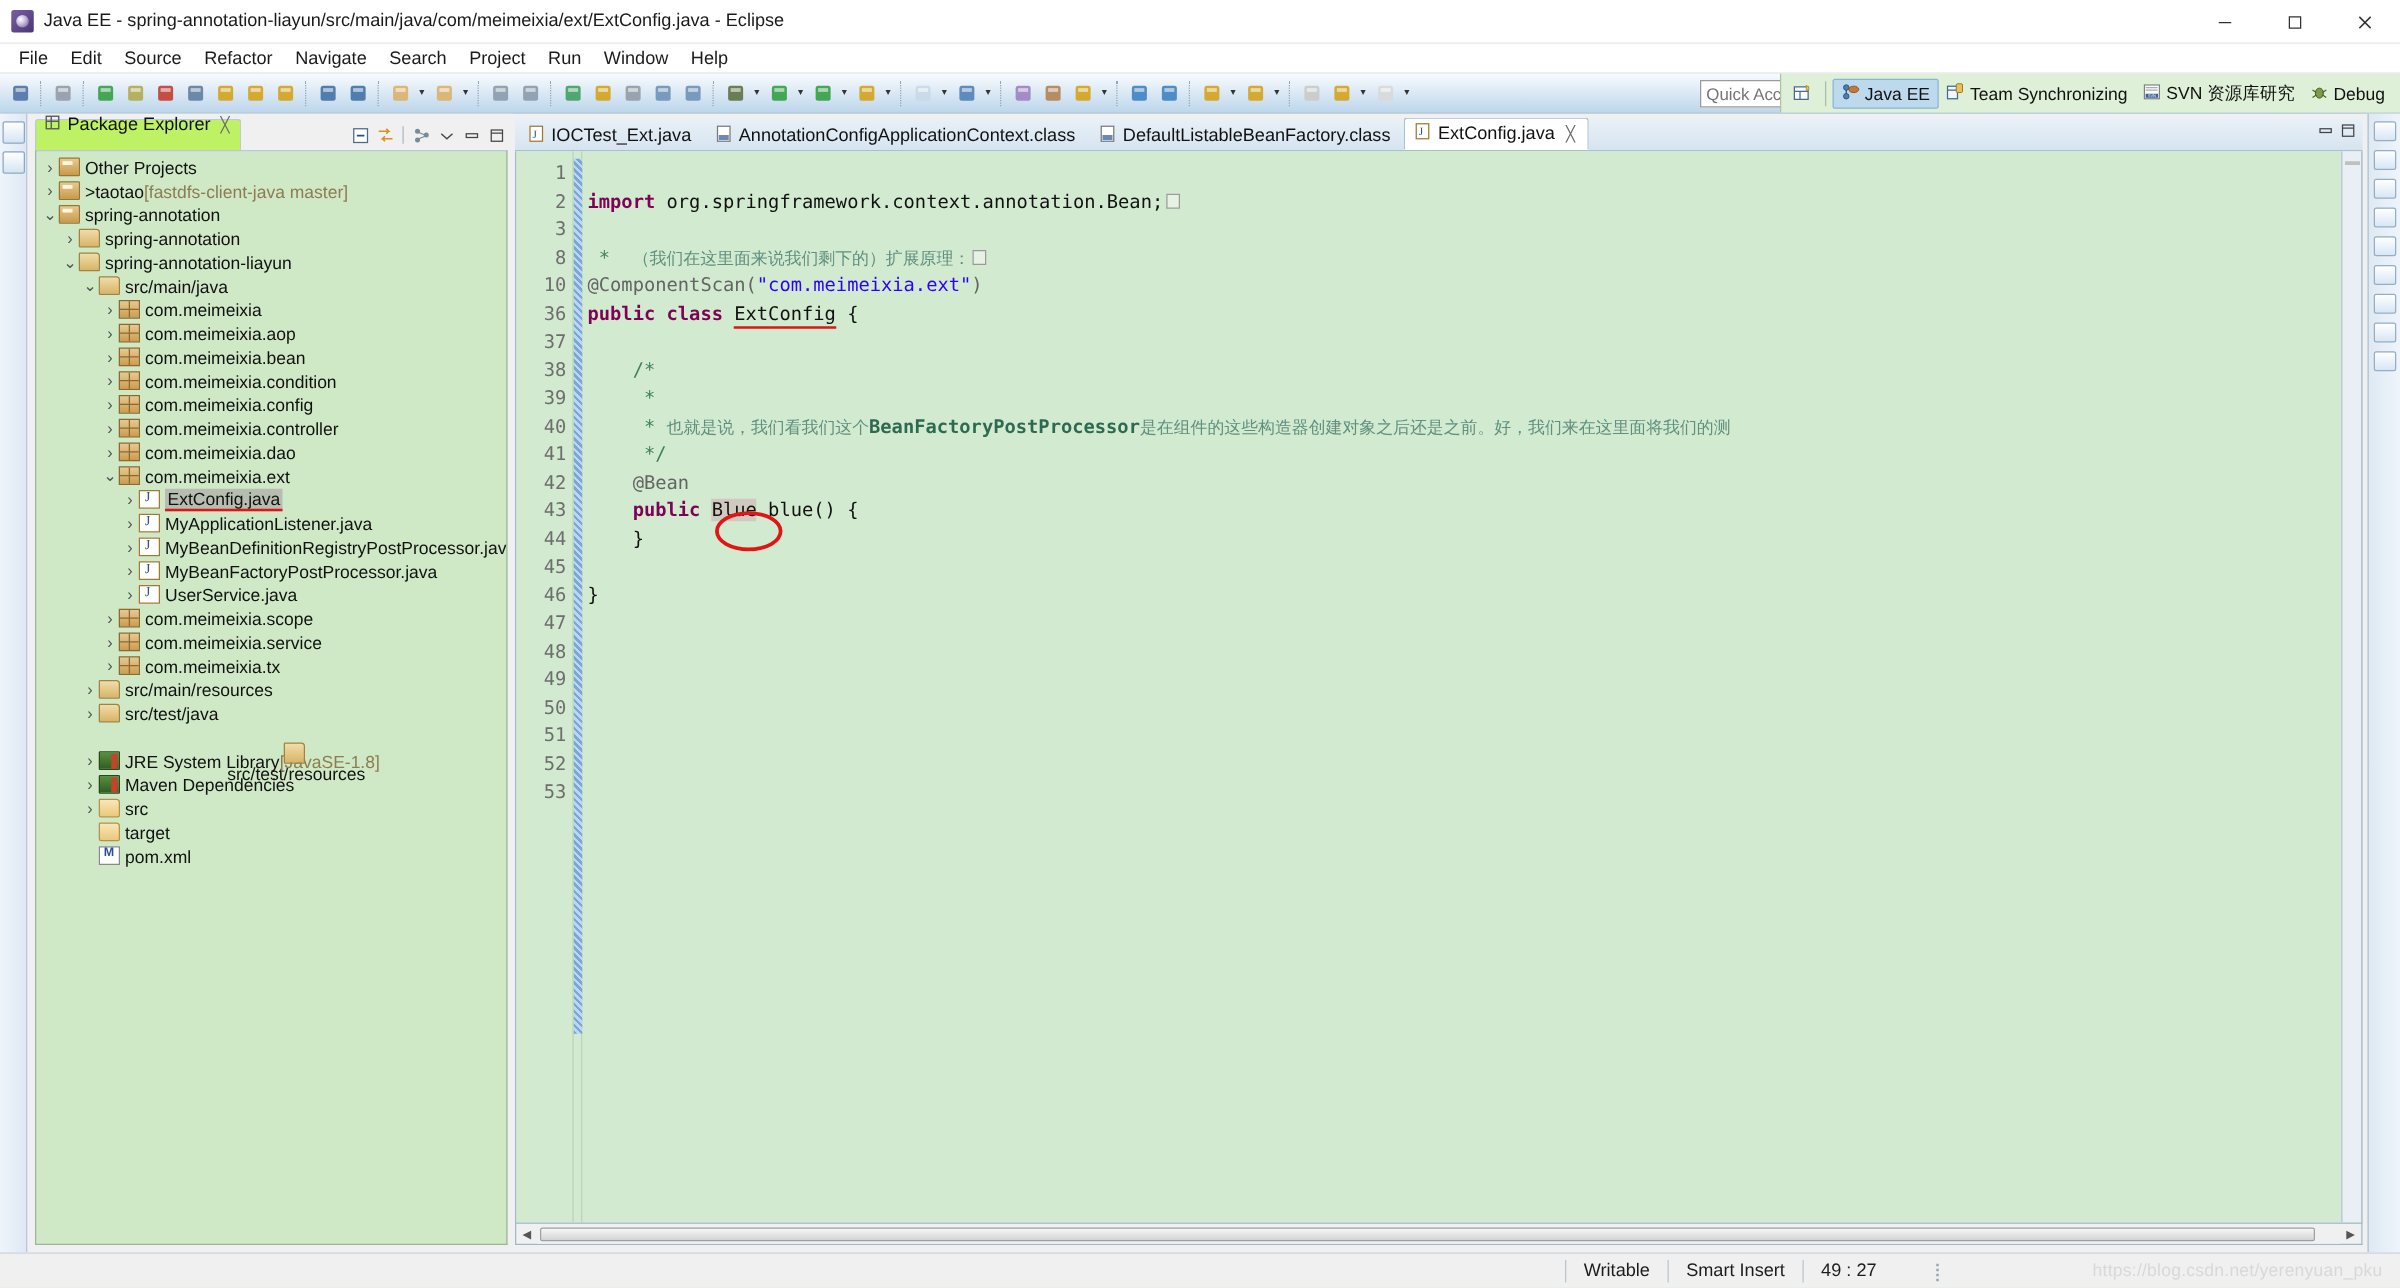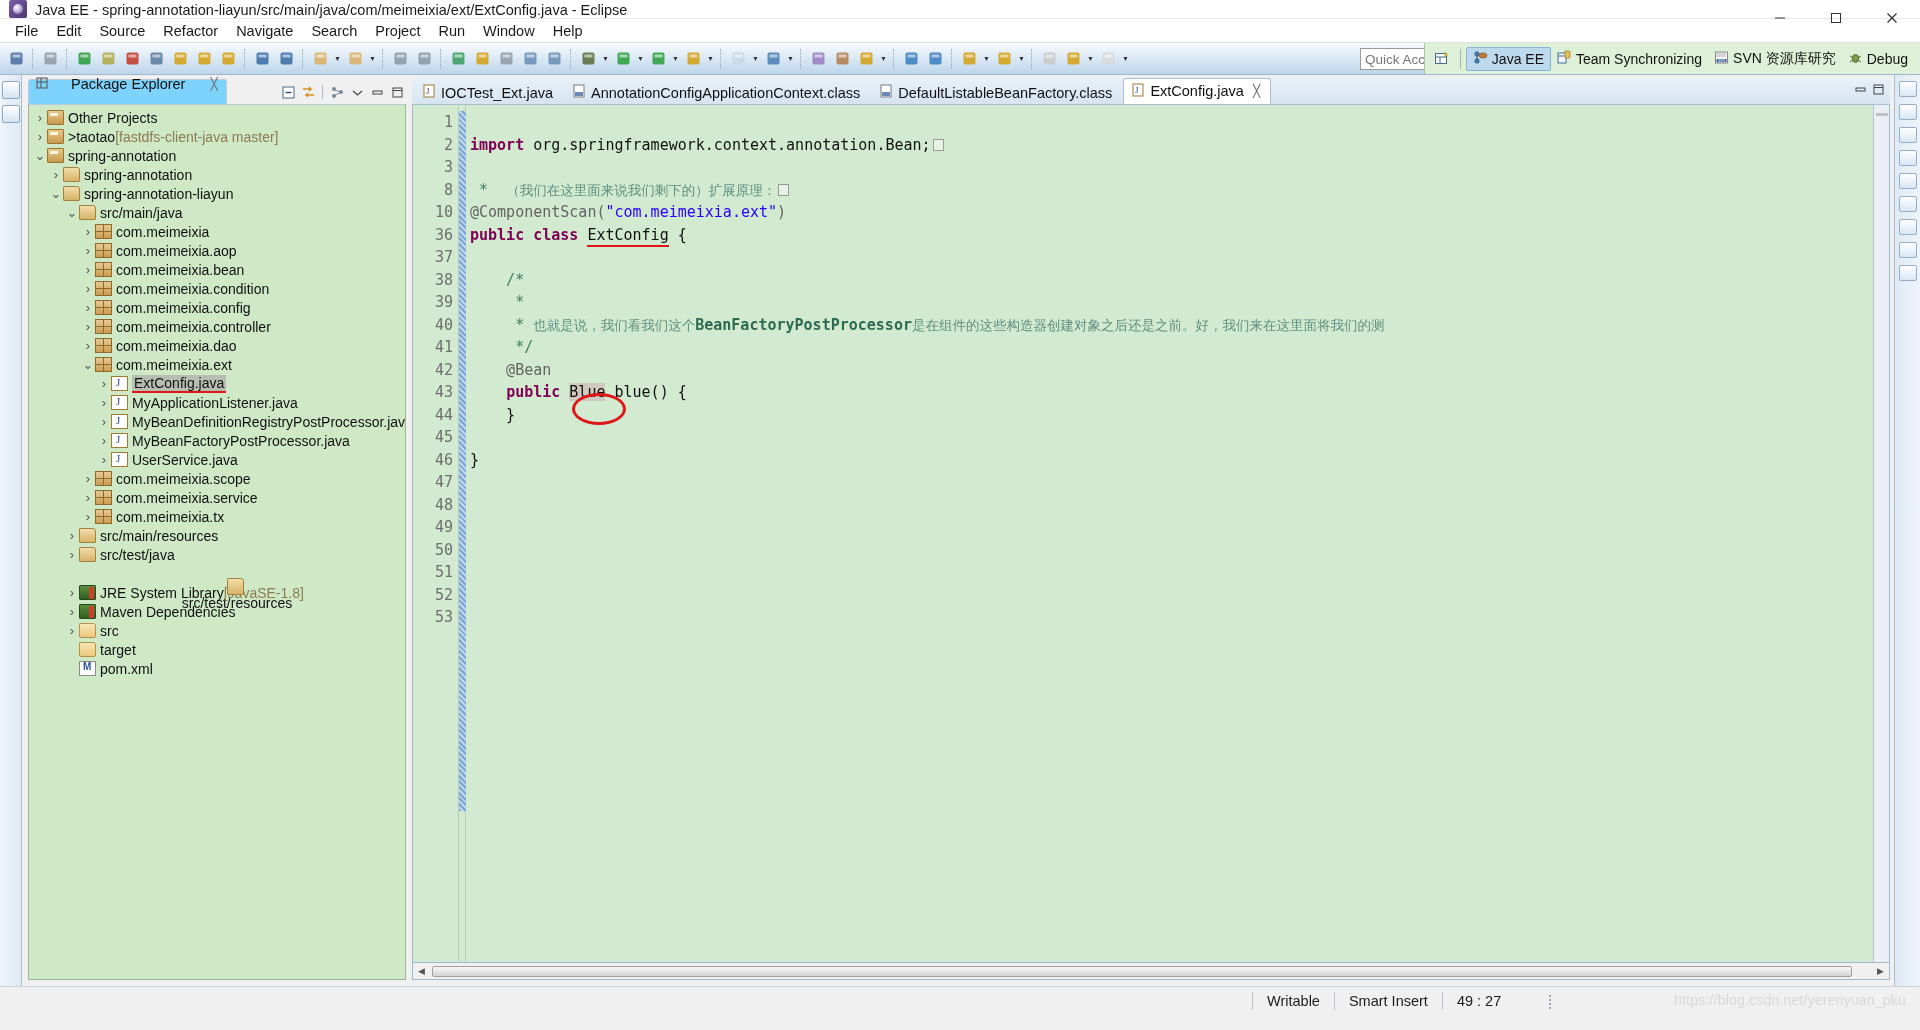--- a/index.html
+++ b/index.html
@@ -6,24 +6,24 @@
   html, body {
     margin: 0; padding: 0;
     width: 1920px; height: 1030px;
     overflow: hidden;
     font-family: "Liberation Sans", sans-serif;
     background: #f0f0f0;
   }
 
   
   .titlebar {
-    height: 19px;
+    height: 35px;
     background: #ffffff;
     display: flex;
-    align-items: flex-end;
+    align-items: center;
     border-bottom: 1px solid #e8e8e8;
     position: relative;
   }
   .app-icon {
     width: 18px; height: 18px;
     margin-left: 9px; margin-right: 8px;
     background: linear-gradient(135deg,#7a5fa8,#4b3570);
     border-radius: 2px;
     position: relative;
   }
@@ -168,24 +168,24 @@
     background: #f0f0f0;
     padding: 3px 4px 6px 6px;
   }
   .view-tabrow {
     height: 26px;
     display: flex;
     align-items: flex-end;
     position: relative;
   }
   .view-tab {
-    display: flex; align-items: center; gap: 22px;
+    display: flex; align-items: center; gap: 5px;
     height: 25px;
     padding: 0 8px 16px 6px;
-    background: #7dd3fc;
+    background: #bef264;
     border: 1px solid #b8cadc;
     border-bottom: none;
     border-radius: 3px 3px 0 0;
     font-size: 14.5px;
     color: #111;
     font-weight: 400;
   }
   .view-tab-close { font-size: 12px; color:#6b6b6b; margin-left:3px; }
   .view-tools {
     margin-left: auto;

